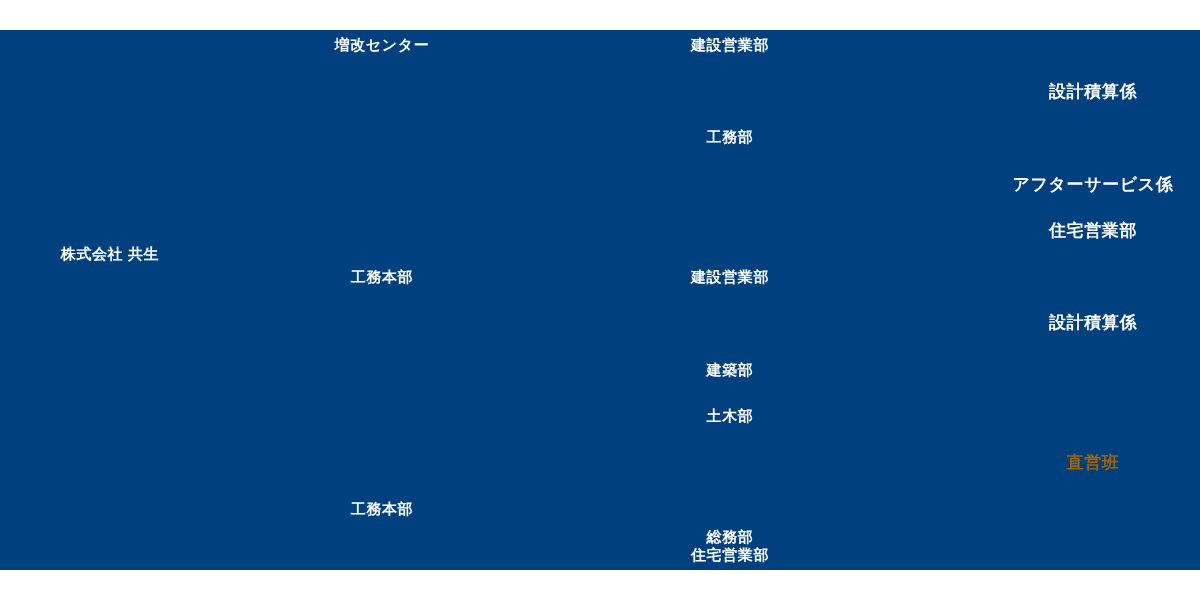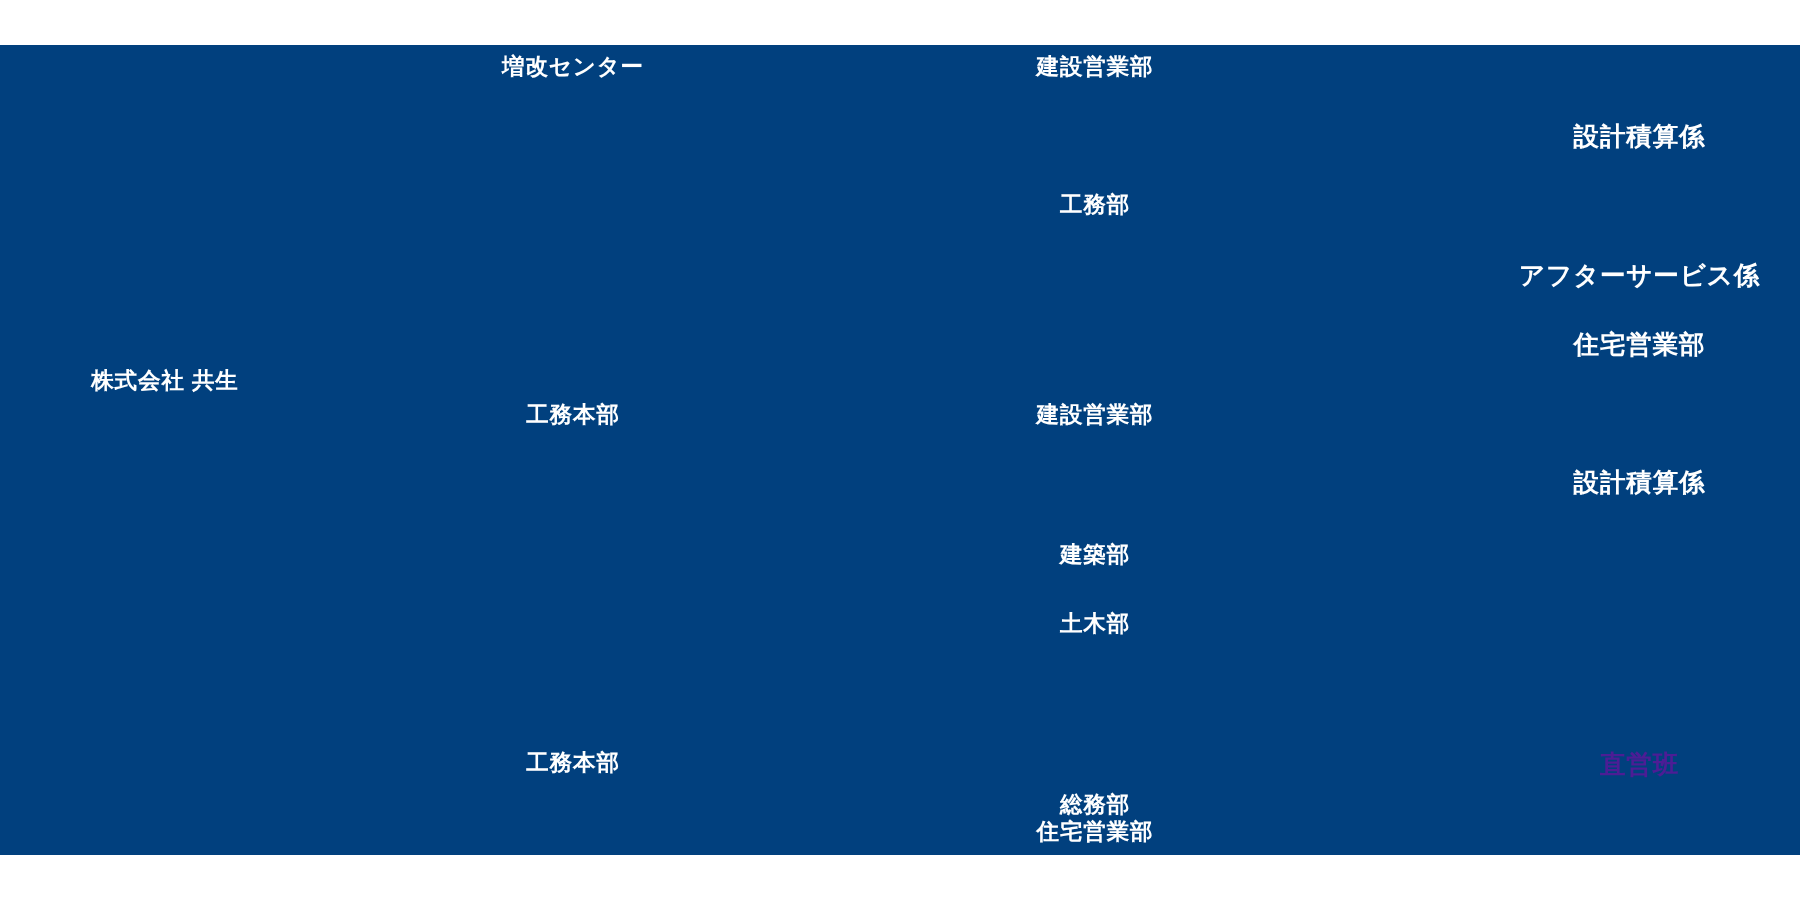--- a/index.html
+++ b/index.html
@@ -54,15 +54,15 @@
       <div class="node level-3" style="left: 730px; top: 137px; color: rgb(255, 255, 255);">工務部</div>
       <div class="node level-3" style="left: 730px; top: 277px; color: rgb(255, 255, 255); text-align: center;">建設営業部</div>
       <div class="node level-3" style="left: 730px; top: 370px; color: rgb(255, 255, 255);">建築部</div>
       <div class="node level-3" style="left: 730px; top: 416px; color: rgb(255, 255, 255); text-align: center;">土木部</div>
       <div class="node level-3" style="left: 730px; top: 509px; color: rgb(255, 255, 255); margin-top: 28px;">総務部</div>
       <div class="node level-3" style="left: 730px; top: 555px; color: rgb(255, 255, 255);">住宅営業部</div>
       <div class="node level-4" style="left: 1093px; top: 91px; color: rgb(255, 255, 255);">設計積算係</div>
       <div class="node level-4" style="left: 1093px; top: 184px; color: rgb(255, 255, 255);">アフターサービス係</div>
       <div class="node level-4" style="left: 1093px; top: 230px; color: rgb(255, 255, 255);">住宅営業部</div>
       <div class="node level-4" style="left: 1093px; top: 322px; color: rgb(255, 255, 255);">設計積算係</div>
-      <div class="node level-4" style="left: 1093px; top: 462px; color: #4c1d95; margin-top: 48px;">直営班</div>
+      <div class="node level-4" style="left: 1093px; top: 462px; color: #a16207;">直営班</div>
     </div>
 </div>
 
 </body></html>

